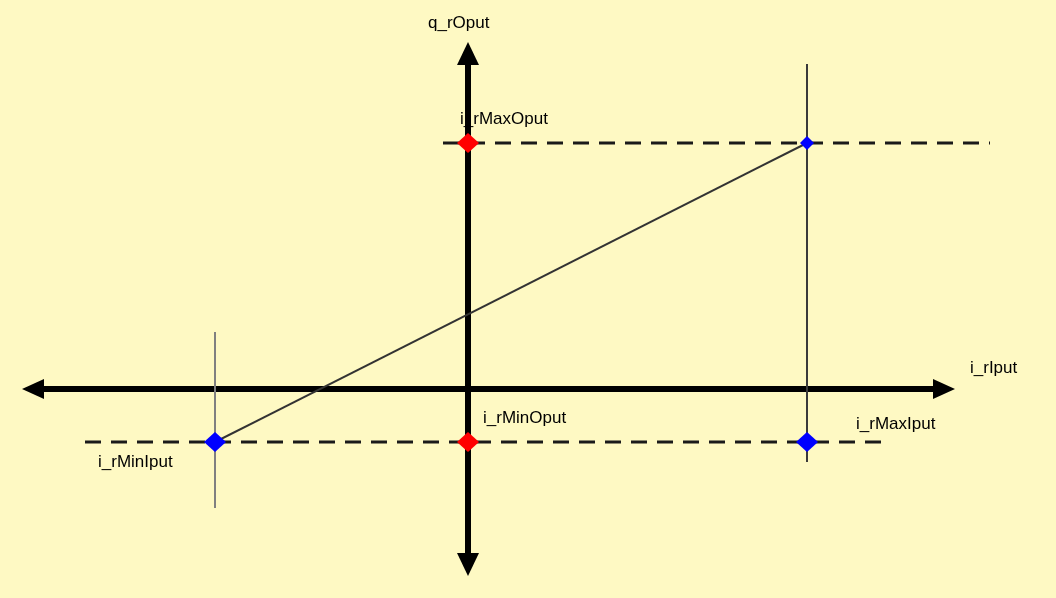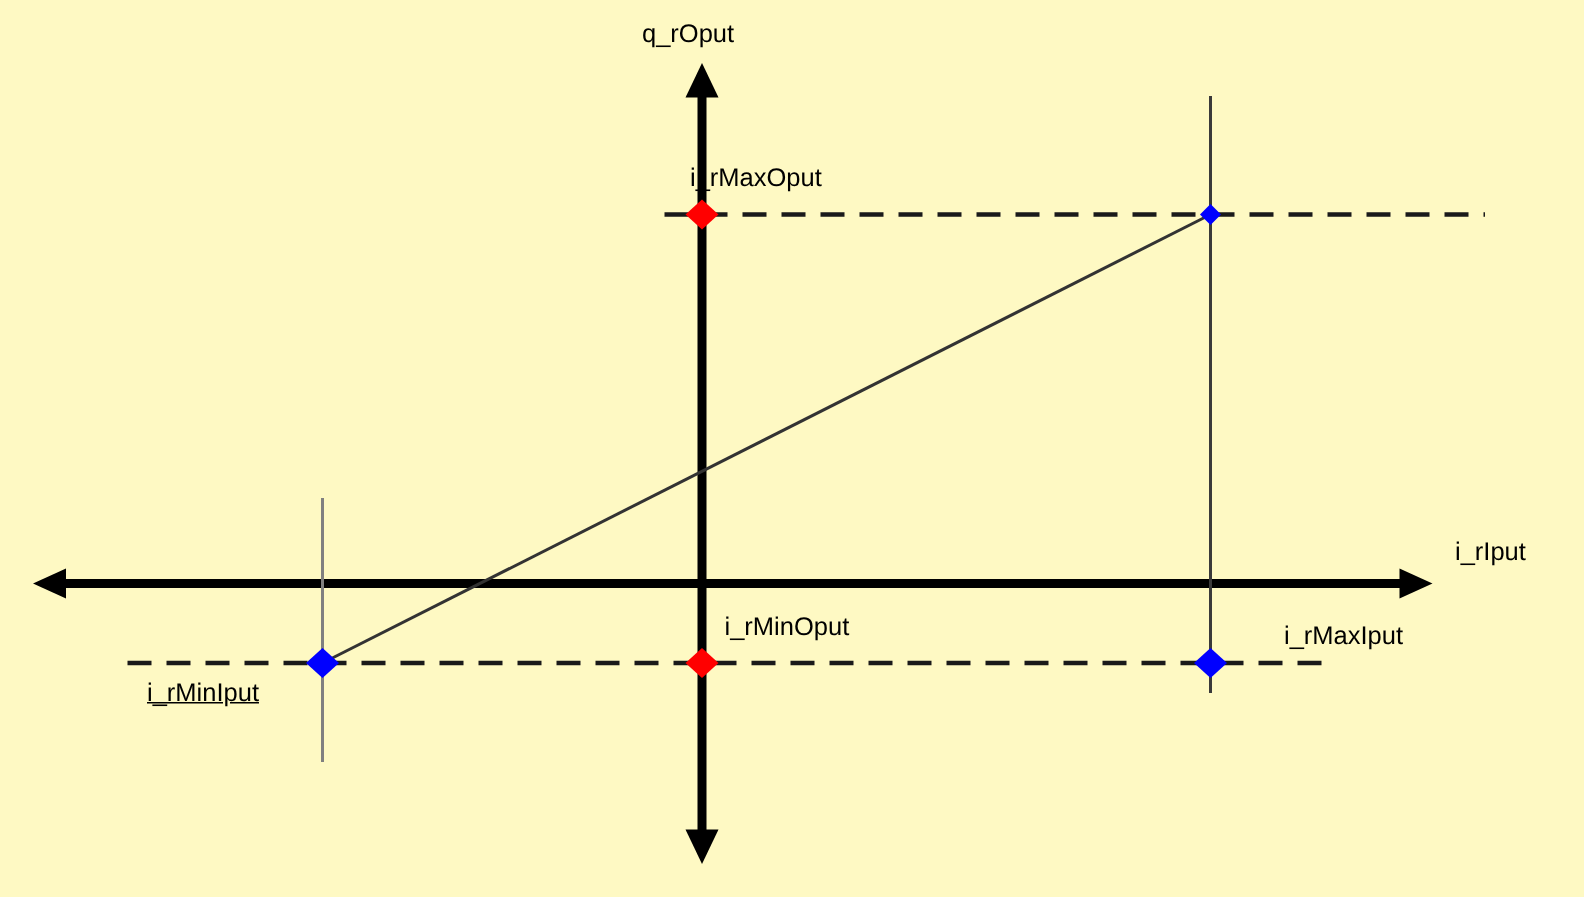--- a/index.html
+++ b/index.html
@@ -30,21 +30,21 @@
     font-size: 17px;
     color: #000000;
     white-space: nowrap;
     line-height: 1;
   }
   .lbl-axis-y  { left: 428px; top: 14px; }
   .lbl-axis-x  { left: 970px; top: 359px; }
   .lbl-maxoput { left: 460px; top: 110px; }
   .lbl-minoput { left: 483px; top: 409px; }
   .lbl-maxiput { left: 816px; top: 415px; margin-left: 40px; }
-  .lbl-miniput { left: 98px;  top: 453px; text-decoration: underline; }
+  .lbl-miniput { left: 98px;  top: 453px; }
 </style>
 </head>
 <body>
 
 <div id="canvas">
 
   <svg id="diagram-svg" viewBox="0 0 1056 598">
 
     <g>
       <line x1="36" y1="389" x2="941" y2="389" stroke="#000000" stroke-width="6"></line>

